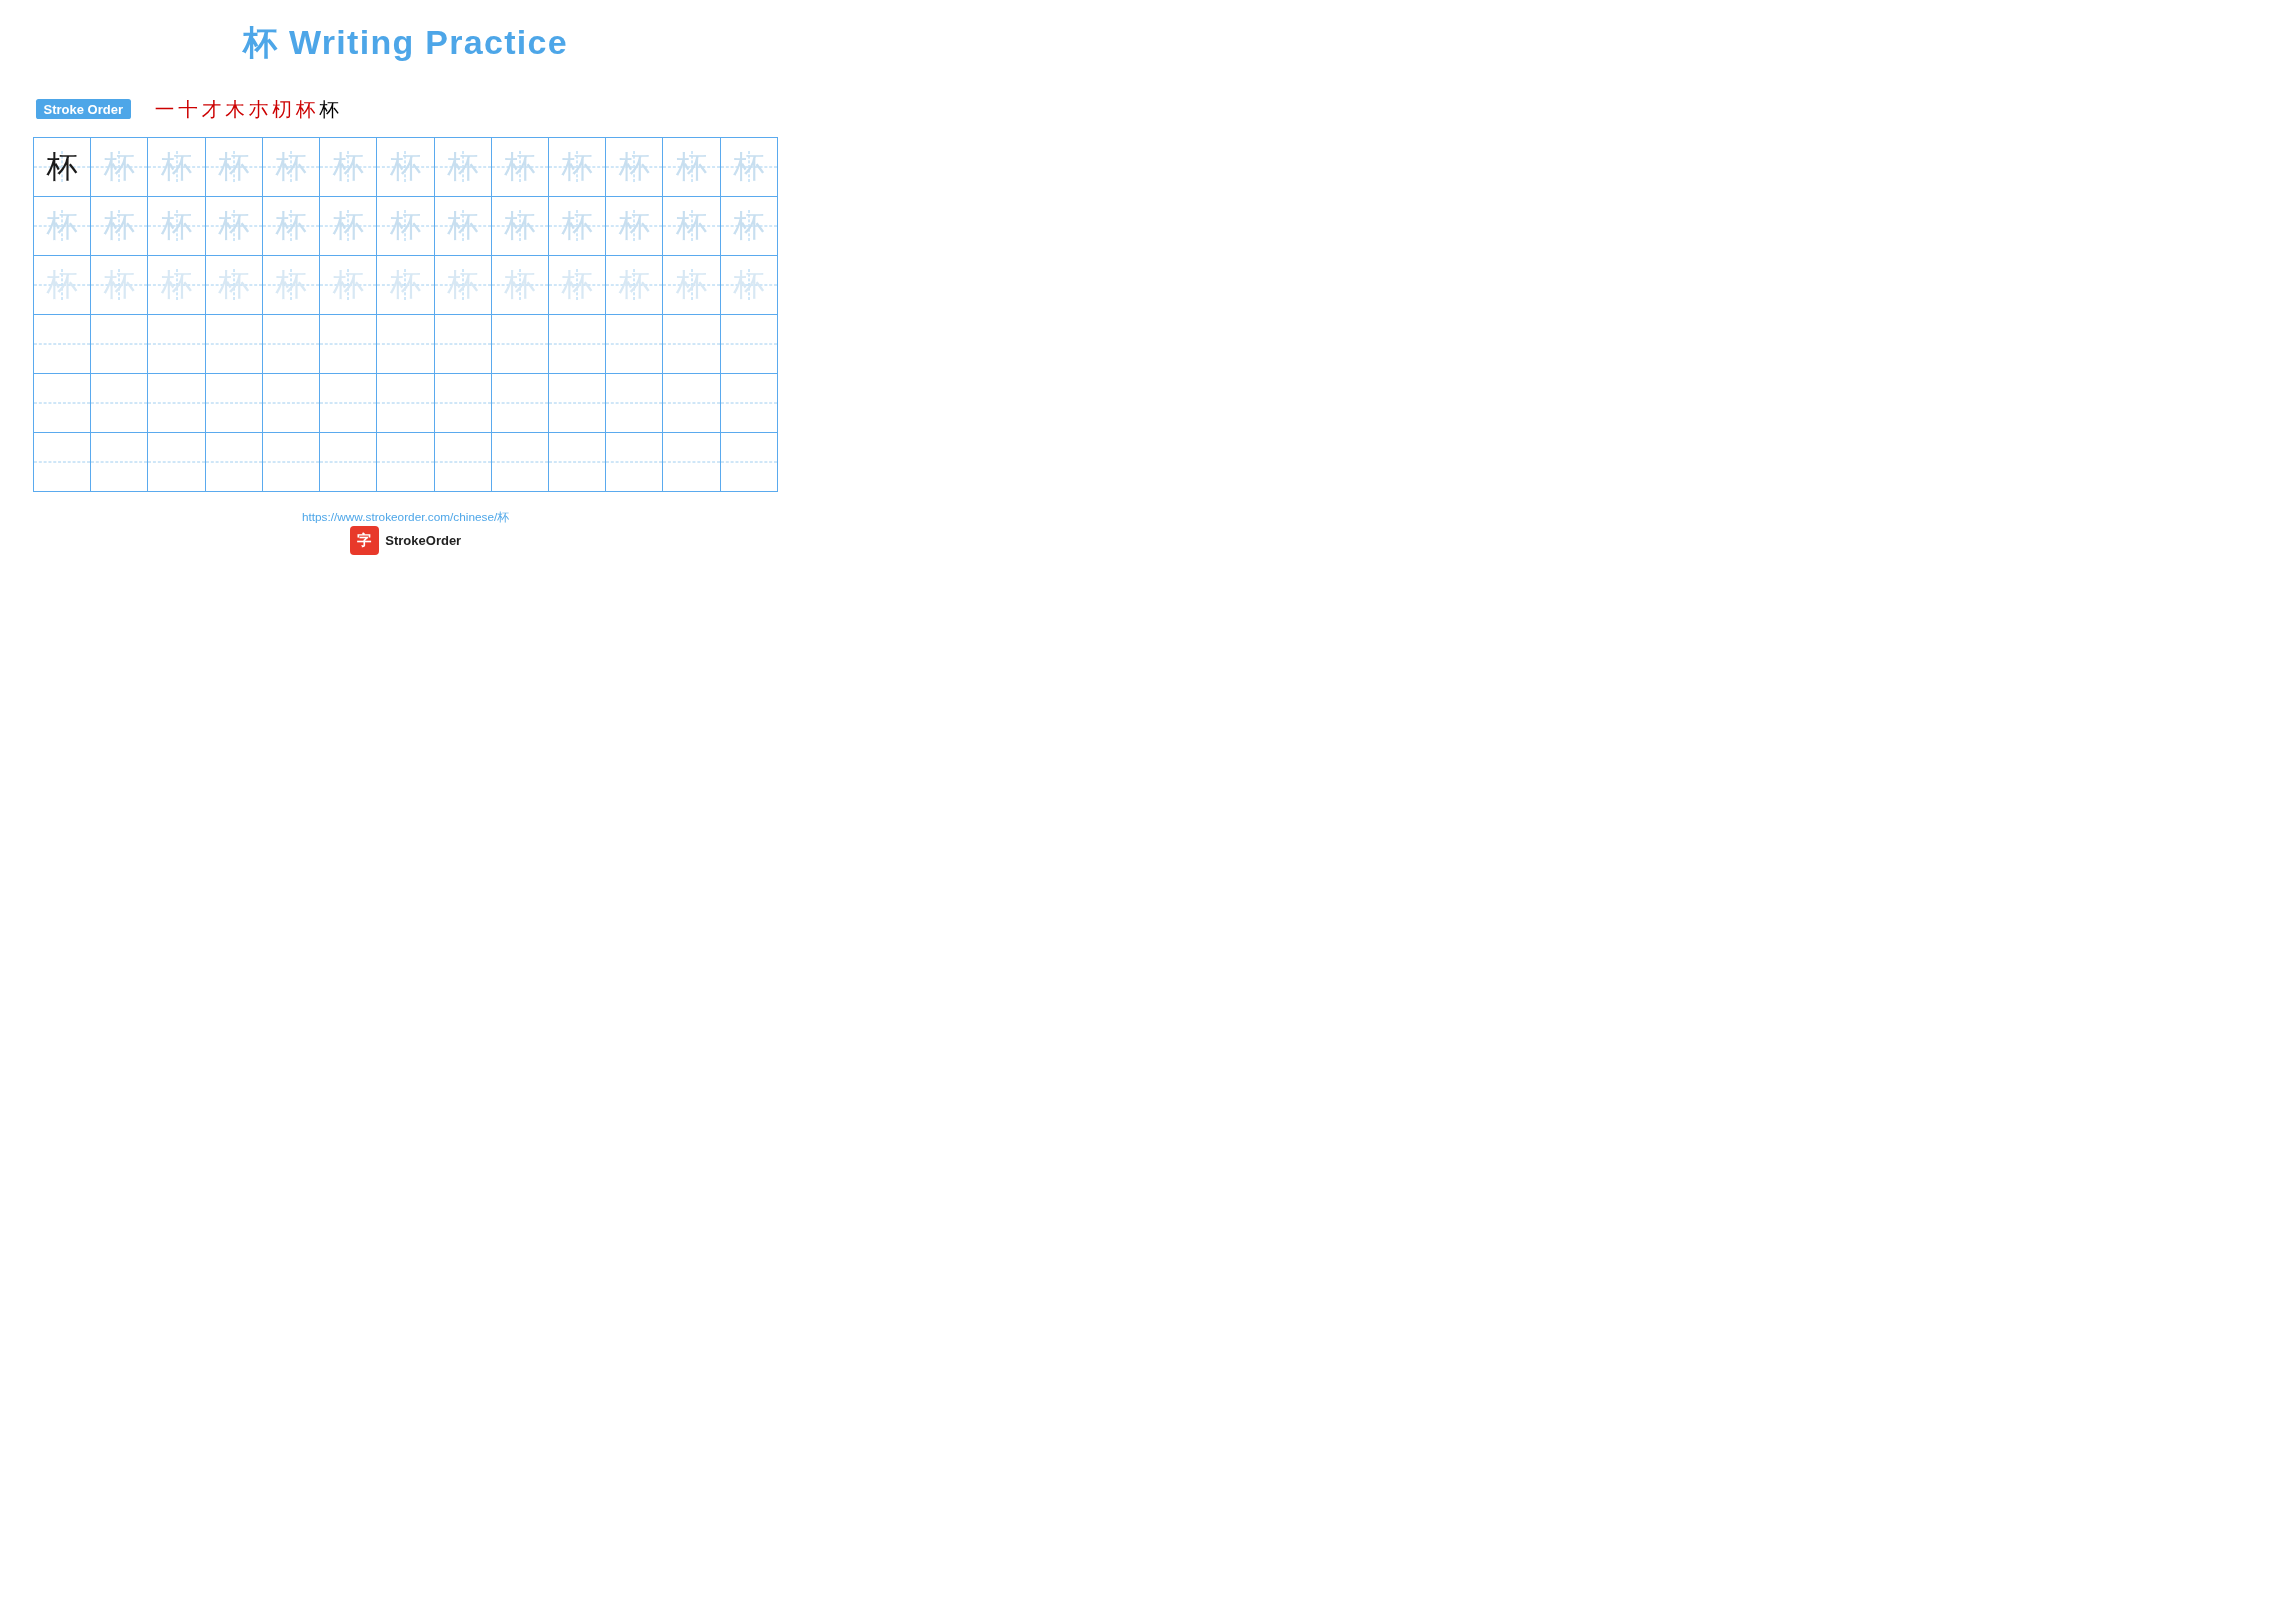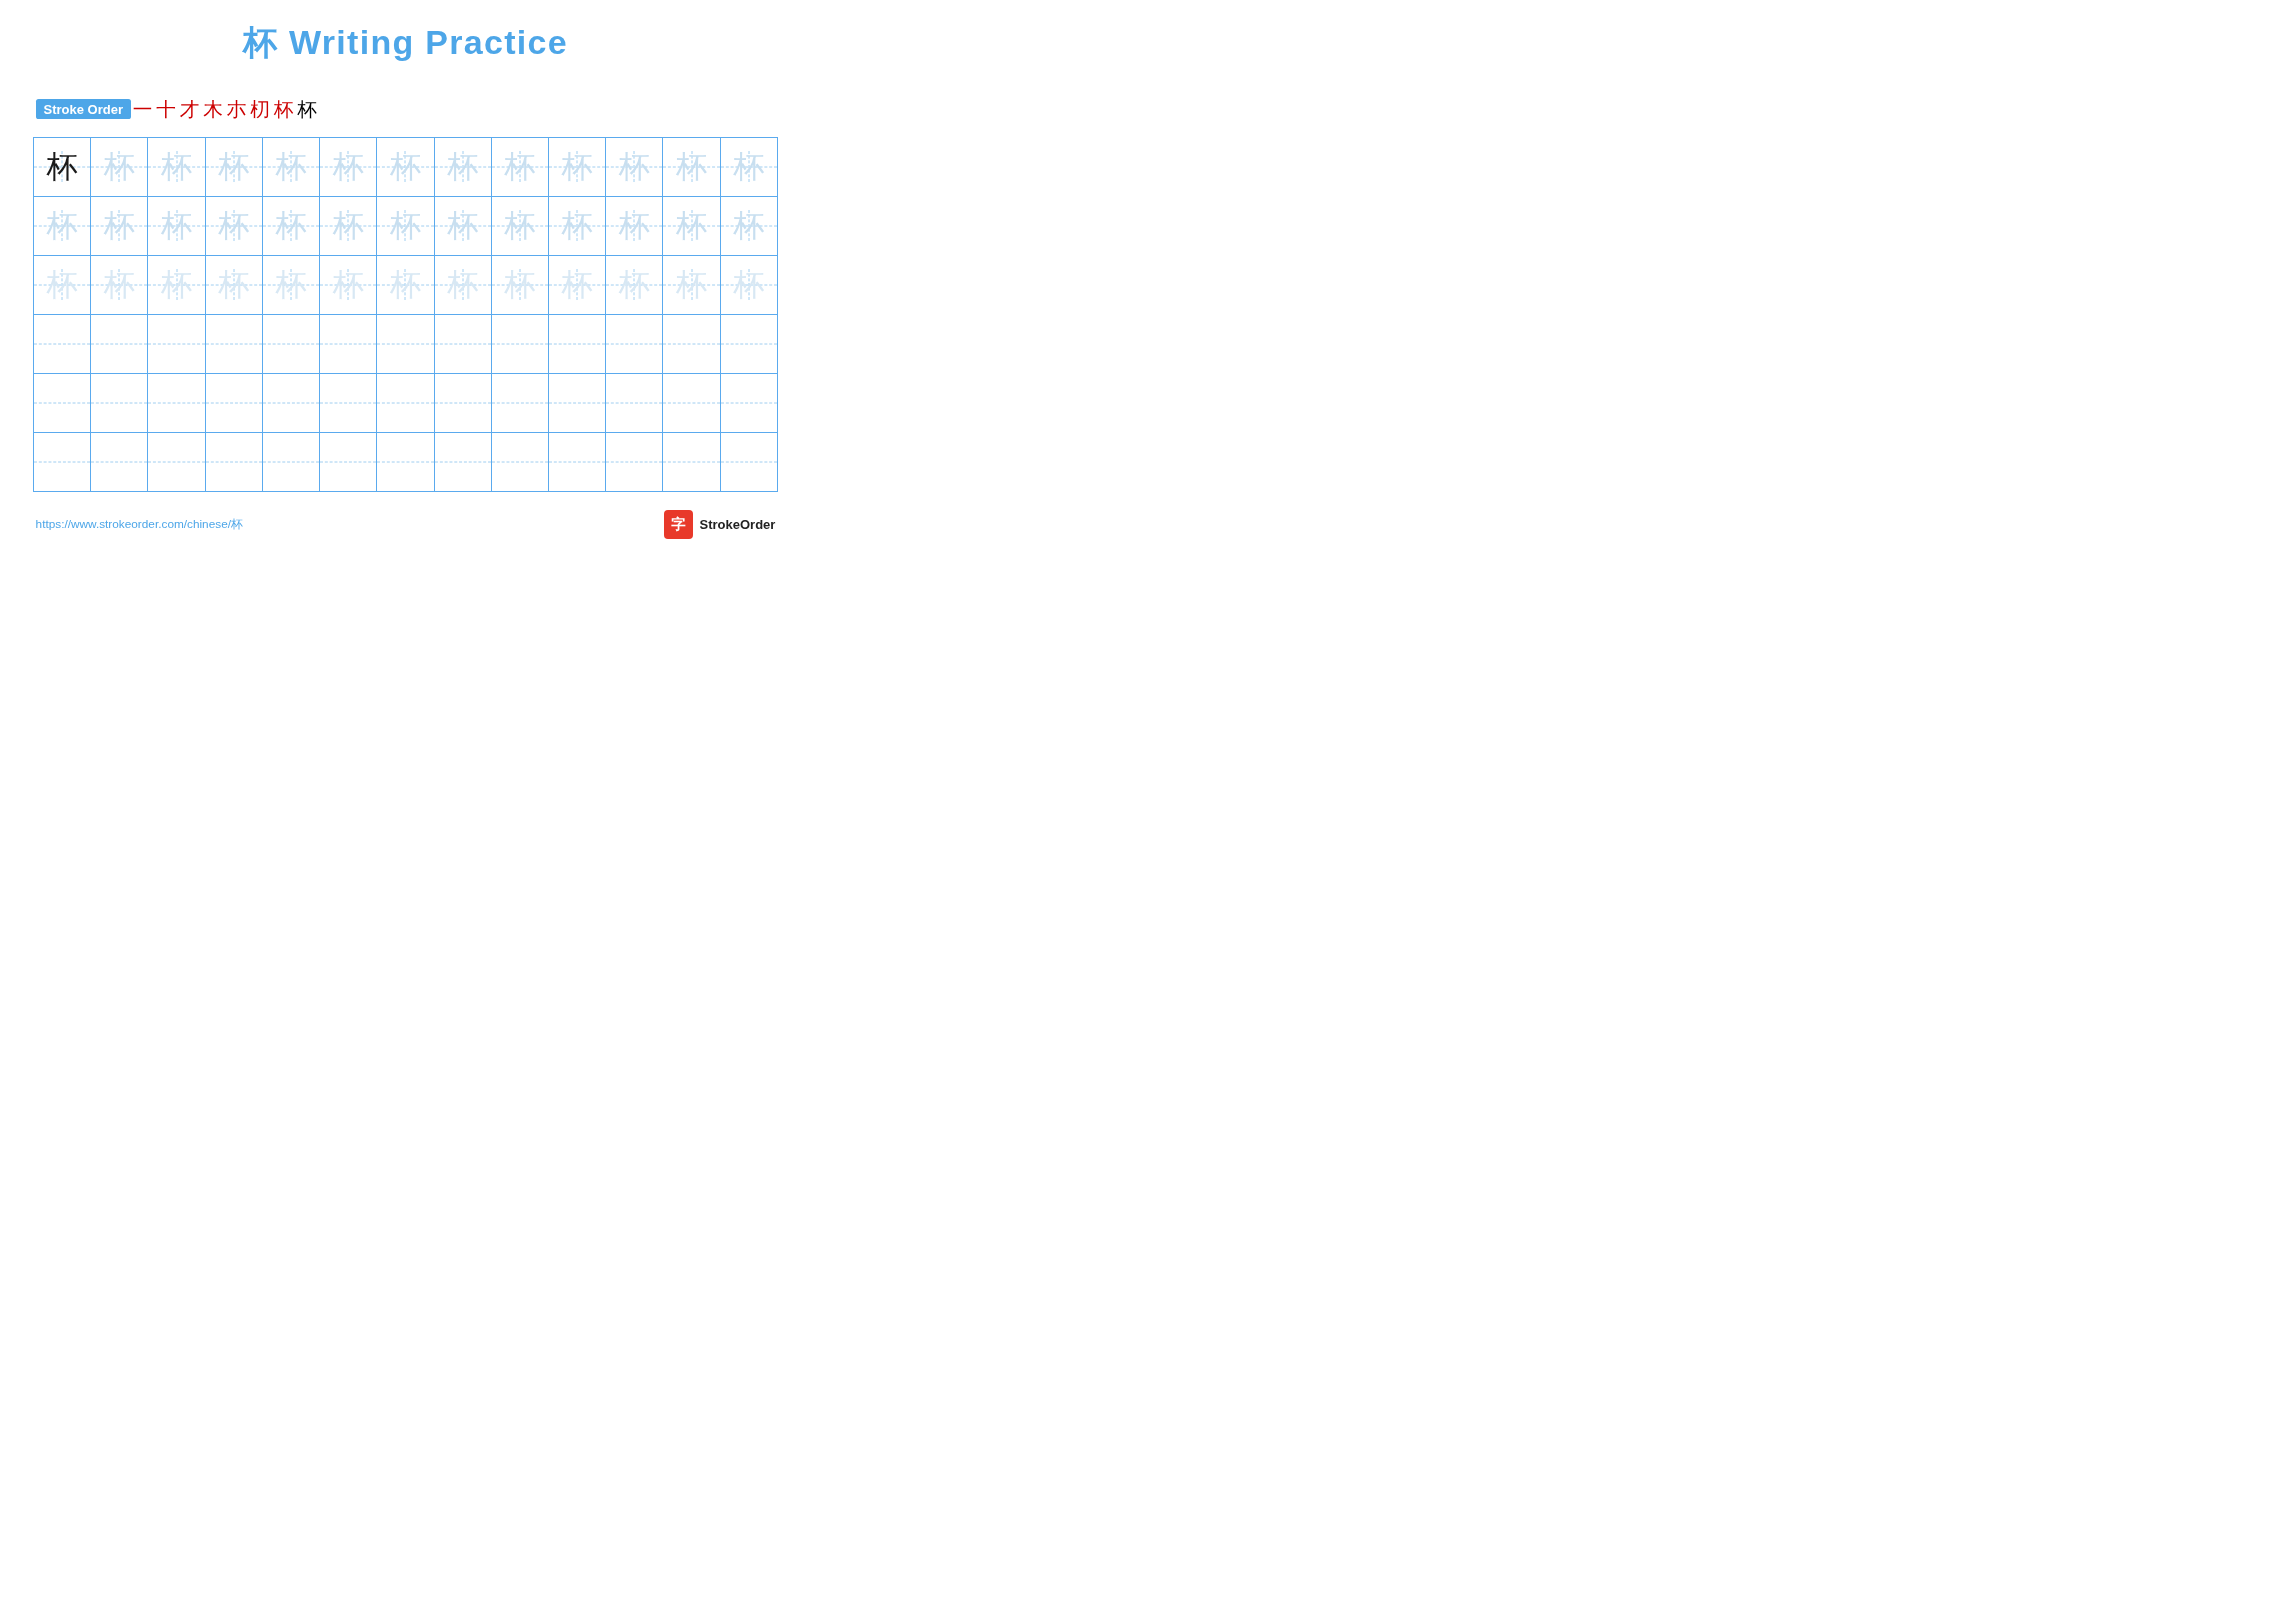--- a/index.html
+++ b/index.html
@@ -20,21 +20,21 @@
       font-weight: bold;
       color: #4da6e8;
       margin-bottom: 30px;
       letter-spacing: 1.3px;
     }
 
     
     .stroke-order-row {
       display: flex;
       align-items: center;
-      gap: 2px;
+      gap: 24px;
       margin-bottom: 14.4px;
       padding-left: 2.6px;
     }
 
     .stroke-order-badge {
       background: #4da6e8;
       color: #fff;
       font-size: 13px;
       font-weight: bold;
       padding: 2.6px 7.9px;
@@ -125,20 +125,21 @@
       color: #d8e8f4;
     }
 
     
     .footer {
       display: flex;
       align-items: center;
       justify-content: space-between;
       margin-top: 18.3px;
       padding: 0 2.6px;
+      flex-direction: column;
     }
 
     .footer-url {
       color: #4da6e8;
       font-size: 11.8px;
       text-decoration: none;
     }
 
     .footer-brand {
       display: flex;

